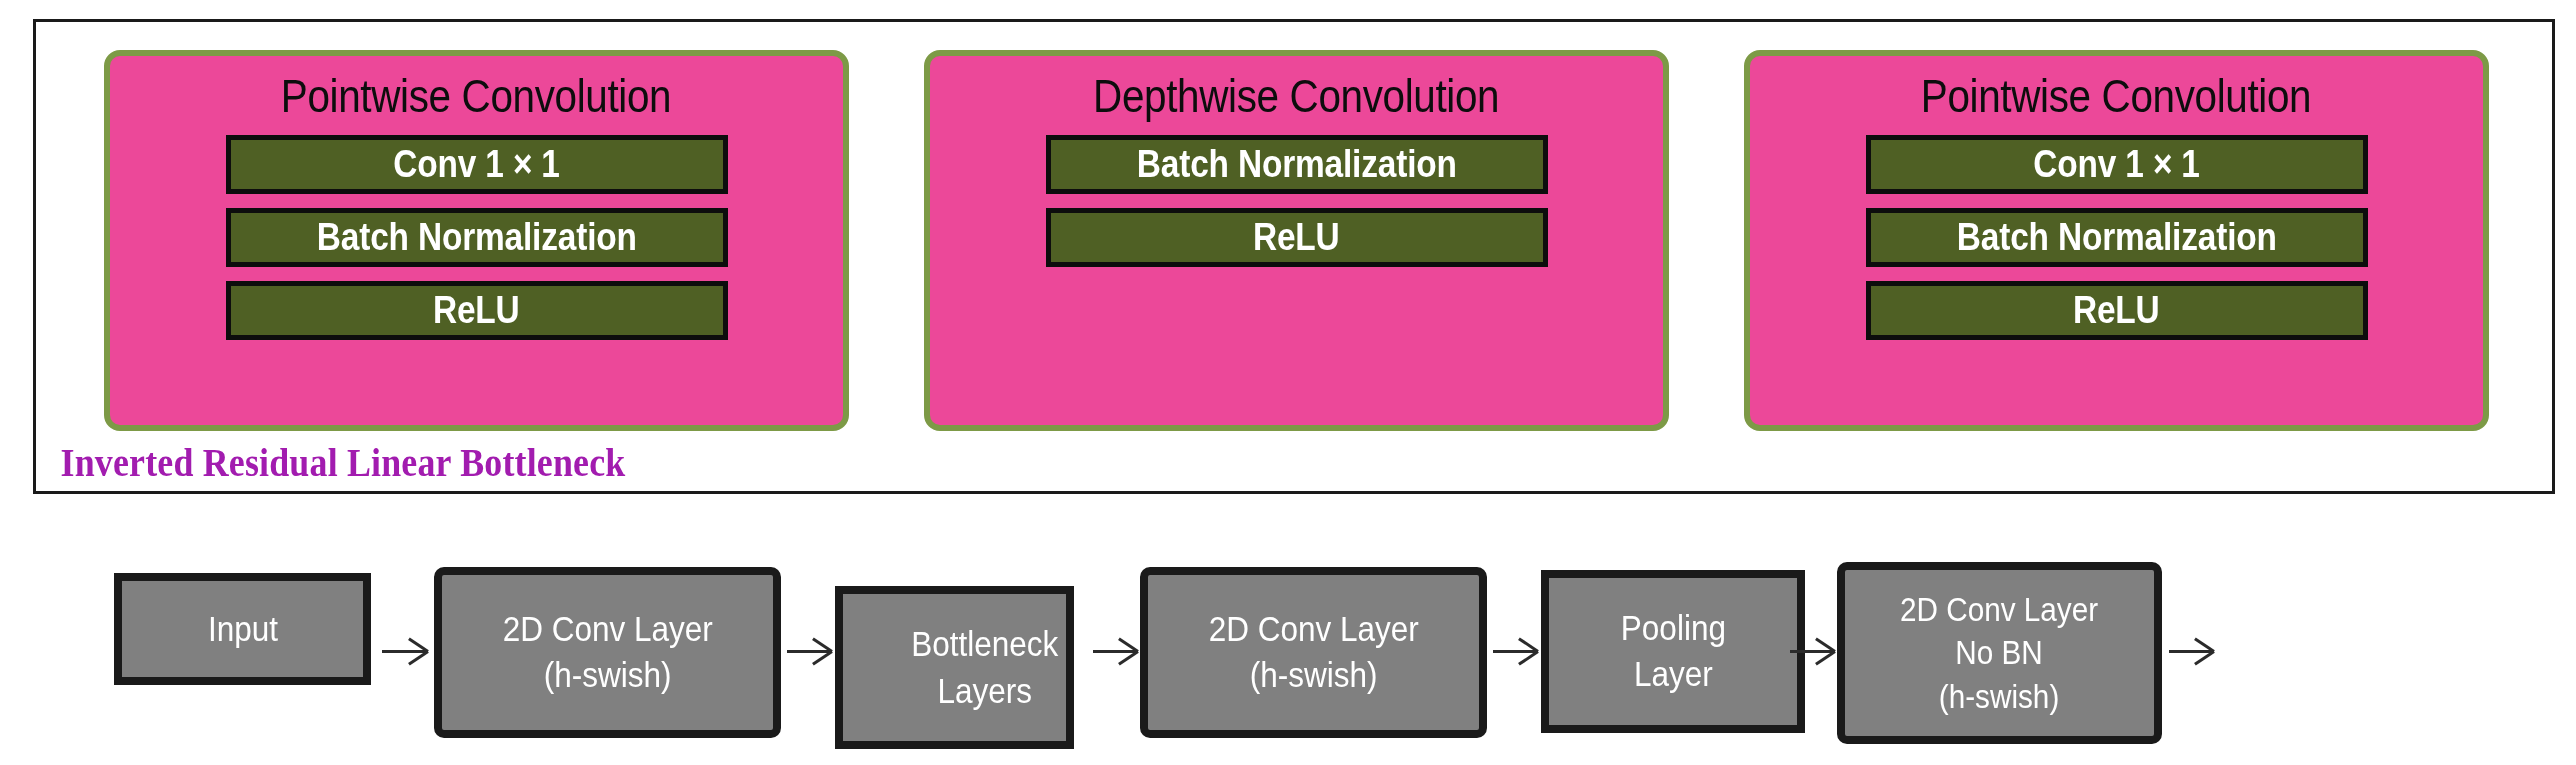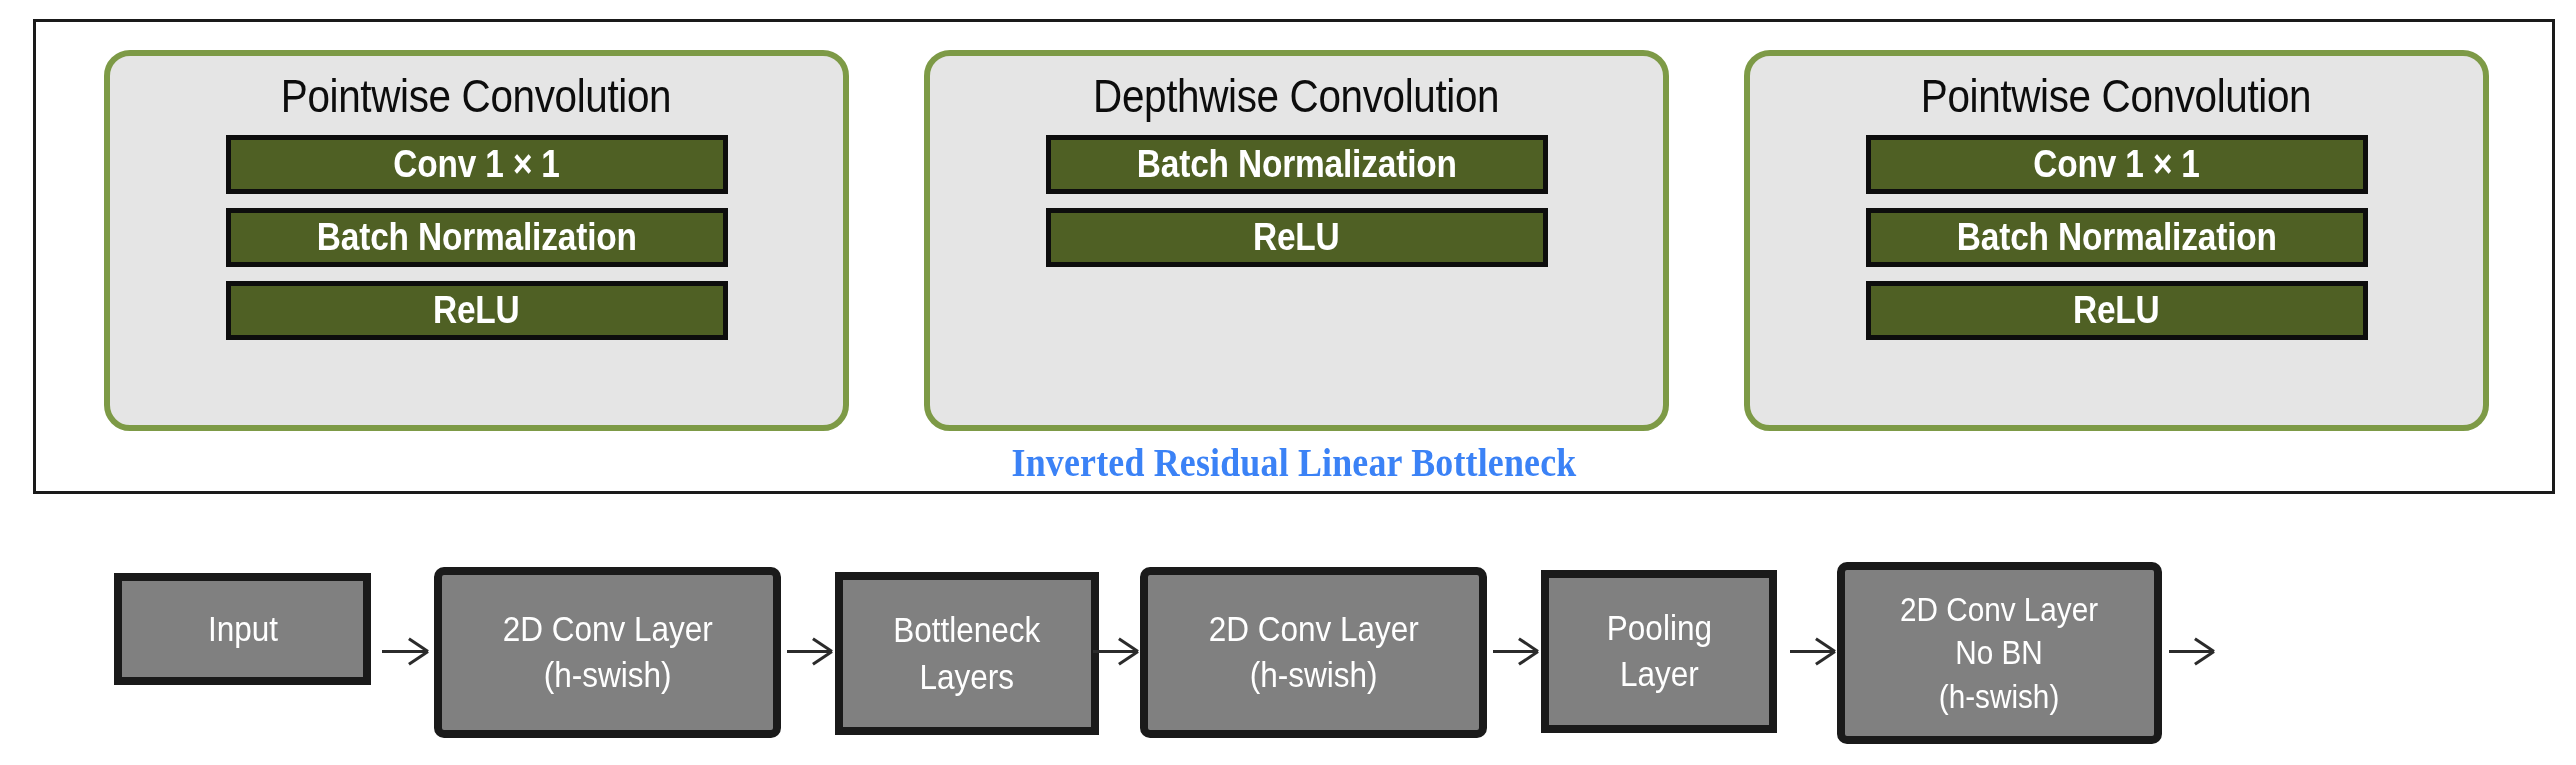--- a/index.html
+++ b/index.html
@@ -12,23 +12,23 @@
     background:#ffffff; border:3px solid #1a1a1a; box-sizing:border-box;
   }
 
   
   #panel-row{
     position:absolute; left:68px; top:28px; width:2385px; height:381px;
     display:flex; justify-content:space-between; align-items:stretch;
   }
   .conv-panel{
     width:745px; box-sizing:border-box;
-    background:#e5e5e5;
+    background:#ec4899;
     border:6.8px solid #7d9a46;
-    border-radius:26px;
+    border-radius:16px;
     display:flex; flex-direction:column; align-items:center;
     padding-top:15px;
   }
   .panel-title{
     font-family:"Liberation Sans", sans-serif;
     font-size:47px; line-height:1.08; color:#0d0d0d;
     font-weight:400; letter-spacing:-0.4px;
     transform:scaleX(0.86); transform-origin:center;
     white-space:nowrap; margin-bottom:13.6px;
   }
@@ -39,23 +39,23 @@
     display:flex; align-items:center; justify-content:center;
     color:#ffffff; font-size:38px; font-weight:700;
     font-family:"Liberation Sans", sans-serif;
     letter-spacing:-0.2px;
   }
   .layer-bar span{ transform:scaleX(0.88); transform-origin:center; white-space:nowrap; display:block; }
 
   
   #bottleneck-caption{
     position:absolute; left:0; top:418px; width:100%;
-    text-align:center;
+    text-align:left;
     font-family:"Liberation Serif", serif;
-    font-weight:bold; font-size:39px; color:#3b82f6;
+    font-weight:bold; font-size:39px; color:#a21caf;
     letter-spacing:0.2px;
   }
   #bottleneck-caption span{ display:inline-block; transform:scaleX(0.92); transform-origin:center; }
 
   
   #pipeline{
     position:absolute; left:0; top:556px; width:2576px; height:197px;
   }
   .flow-node{
     position:absolute;
@@ -143,35 +143,35 @@
 
   <div class="arrow" style="left:382px; top:94px; width:45px;"></div>
 
   <div class="flow-node rounded" style="left:434px; top:10.6px; width:347px; height:171px;">
     <span class="lbl">2D Conv Layer
 (h-swish)</span>
   </div>
 
   <div class="arrow" style="left:787px; top:94px; width:44px;"></div>
 
-  <div class="flow-node" style="left:835px; top:16px; width:264px; height:163px;">
+  <div class="flow-node" style="left:835px; top:30px; width:239px; height:163px;justify-content:flex-end;">
     <span class="lbl">Bottleneck
 Layers</span>
   </div>
 
   <div class="arrow" style="left:1093px; top:94px; width:44px;"></div>
 
   <div class="flow-node rounded" style="left:1140px; top:10.6px; width:347px; height:171px;">
     <span class="lbl">2D Conv Layer
 (h-swish)</span>
   </div>
 
   <div class="arrow" style="left:1493px; top:94px; width:44px;"></div>
 
-  <div class="flow-node" style="left:1541px; top:13.6px; width:236px; height:163px;">
+  <div class="flow-node" style="left:1541px; top:13.6px; width:264px; height:163px;">
     <span class="lbl">Pooling
 Layer</span>
   </div>
 
   <div class="arrow" style="left:1790px; top:94px; width:44px;"></div>
 
   <div class="flow-node rounded" style="left:1837px; top:6px; width:325px; height:182px; font-size:33px;">
     <span class="lbl">2D Conv Layer
 No BN
 (h-swish)</span>

